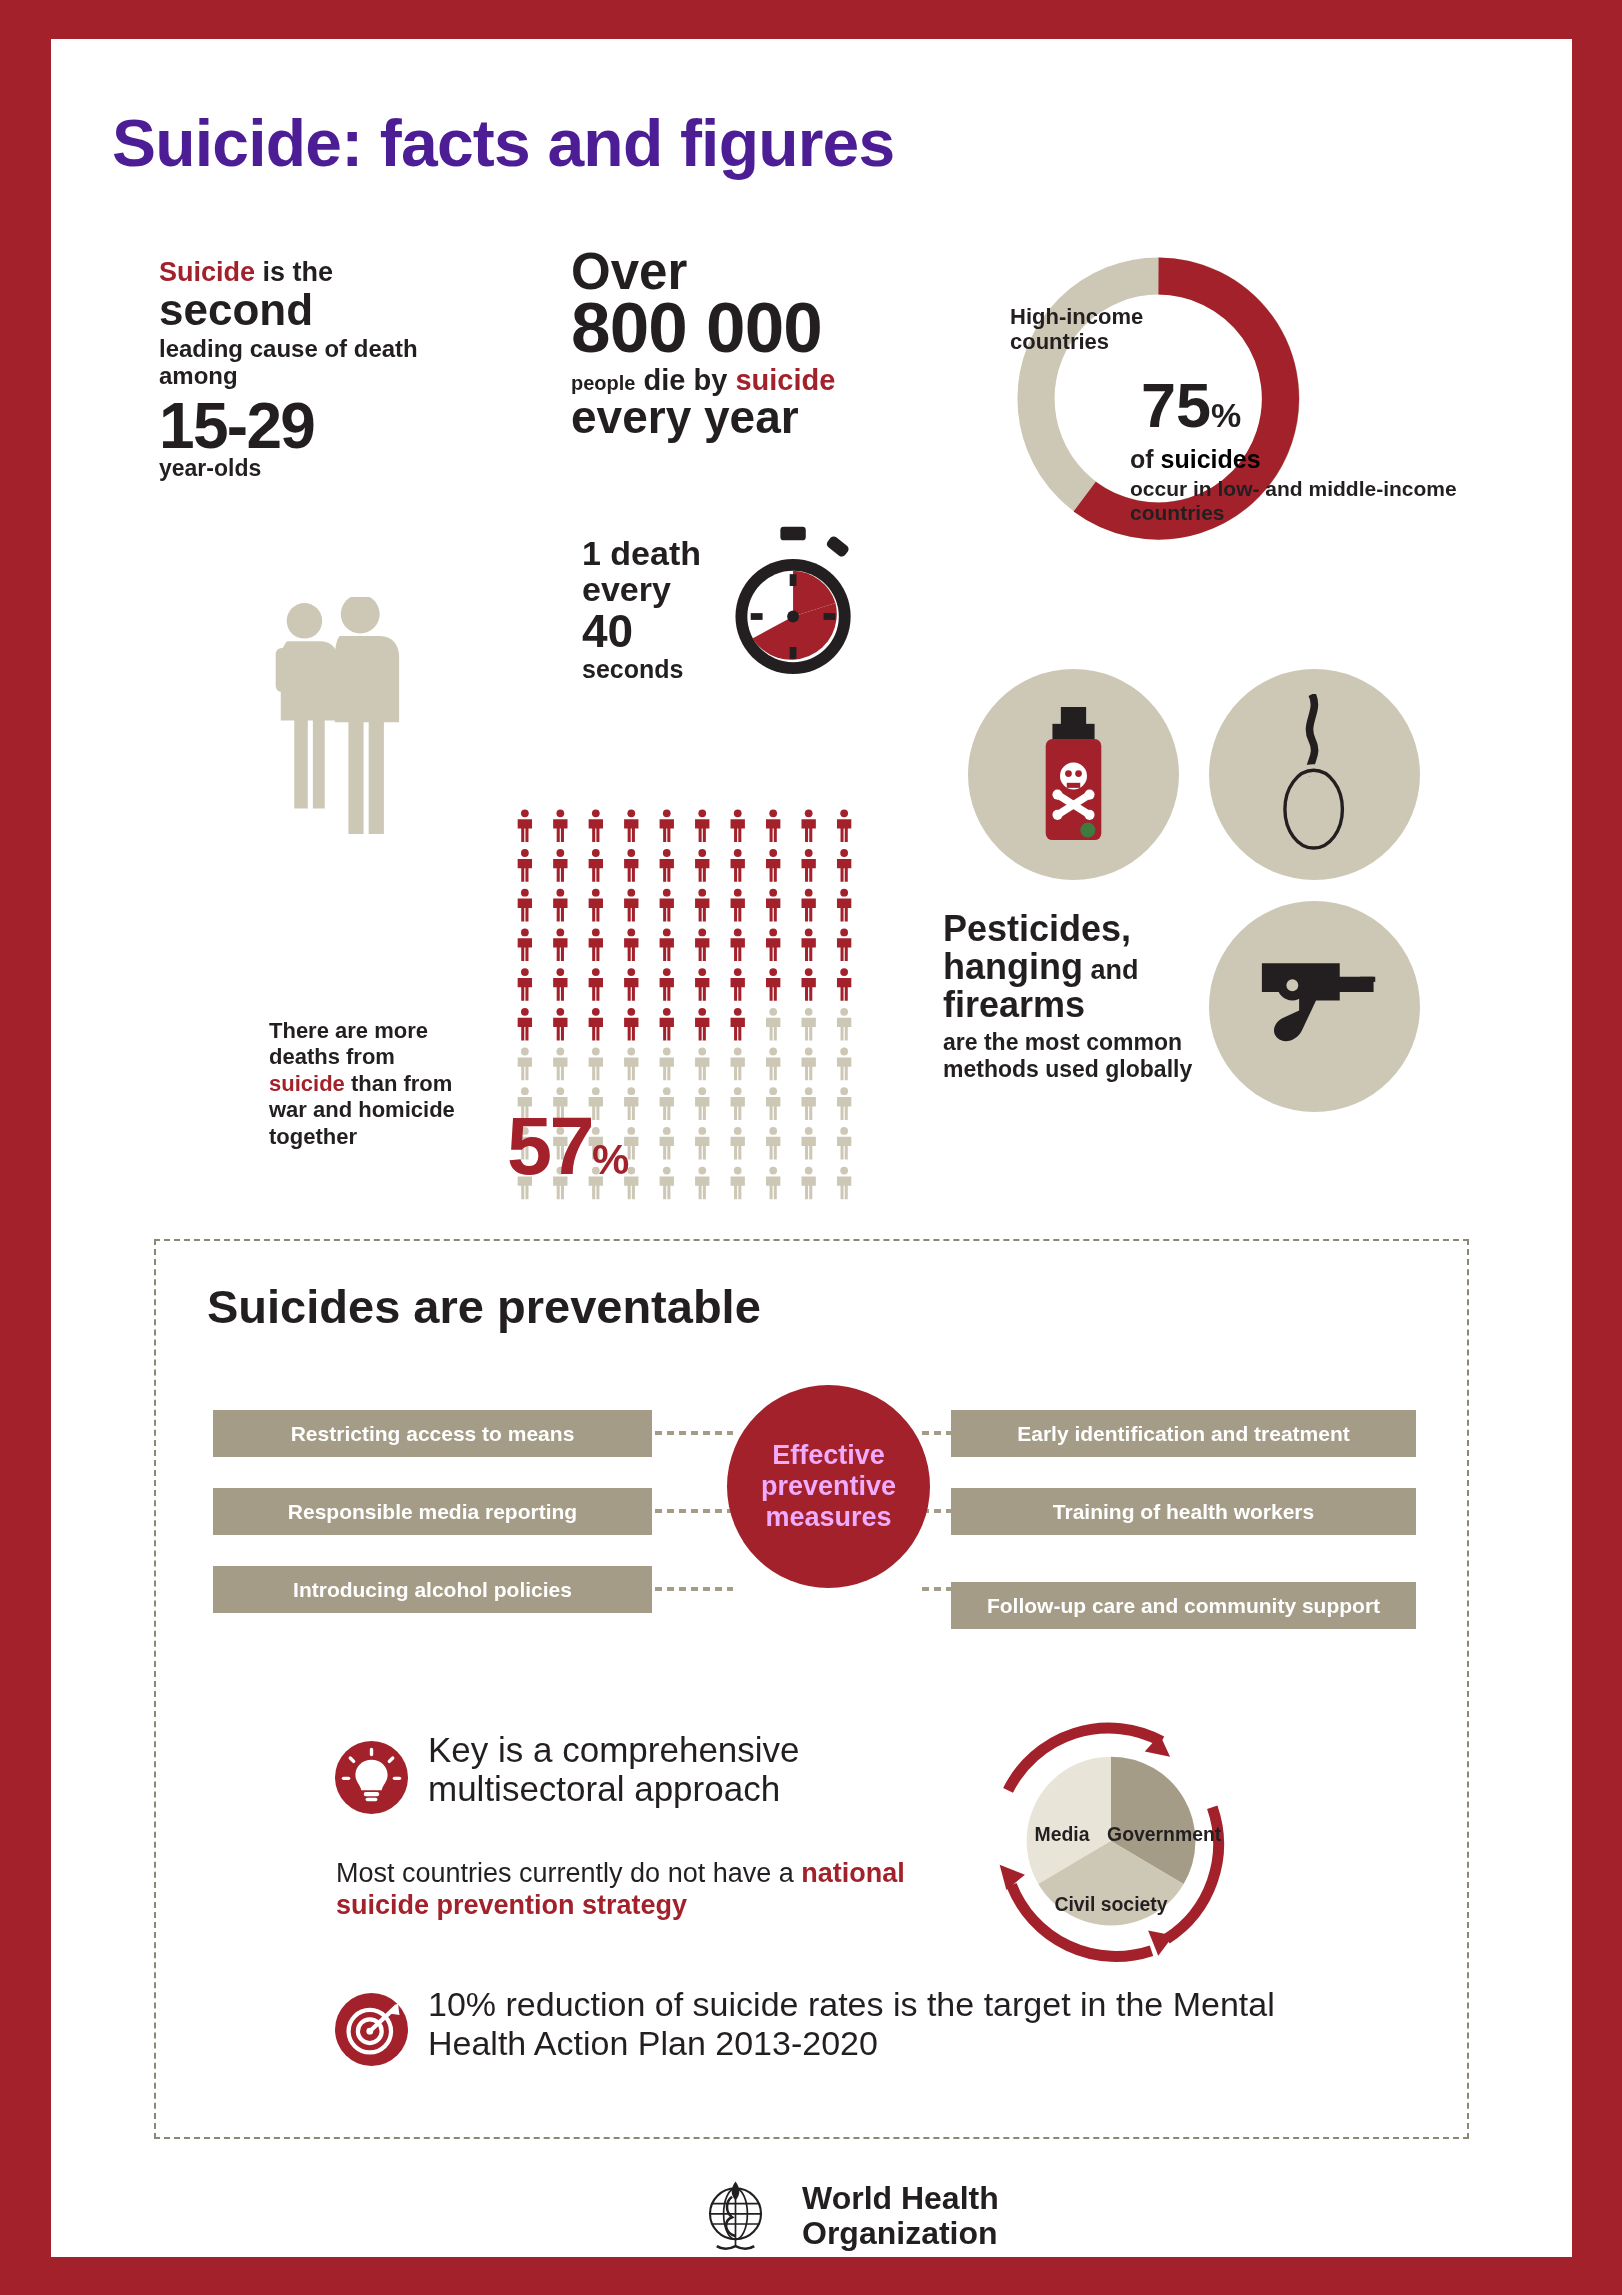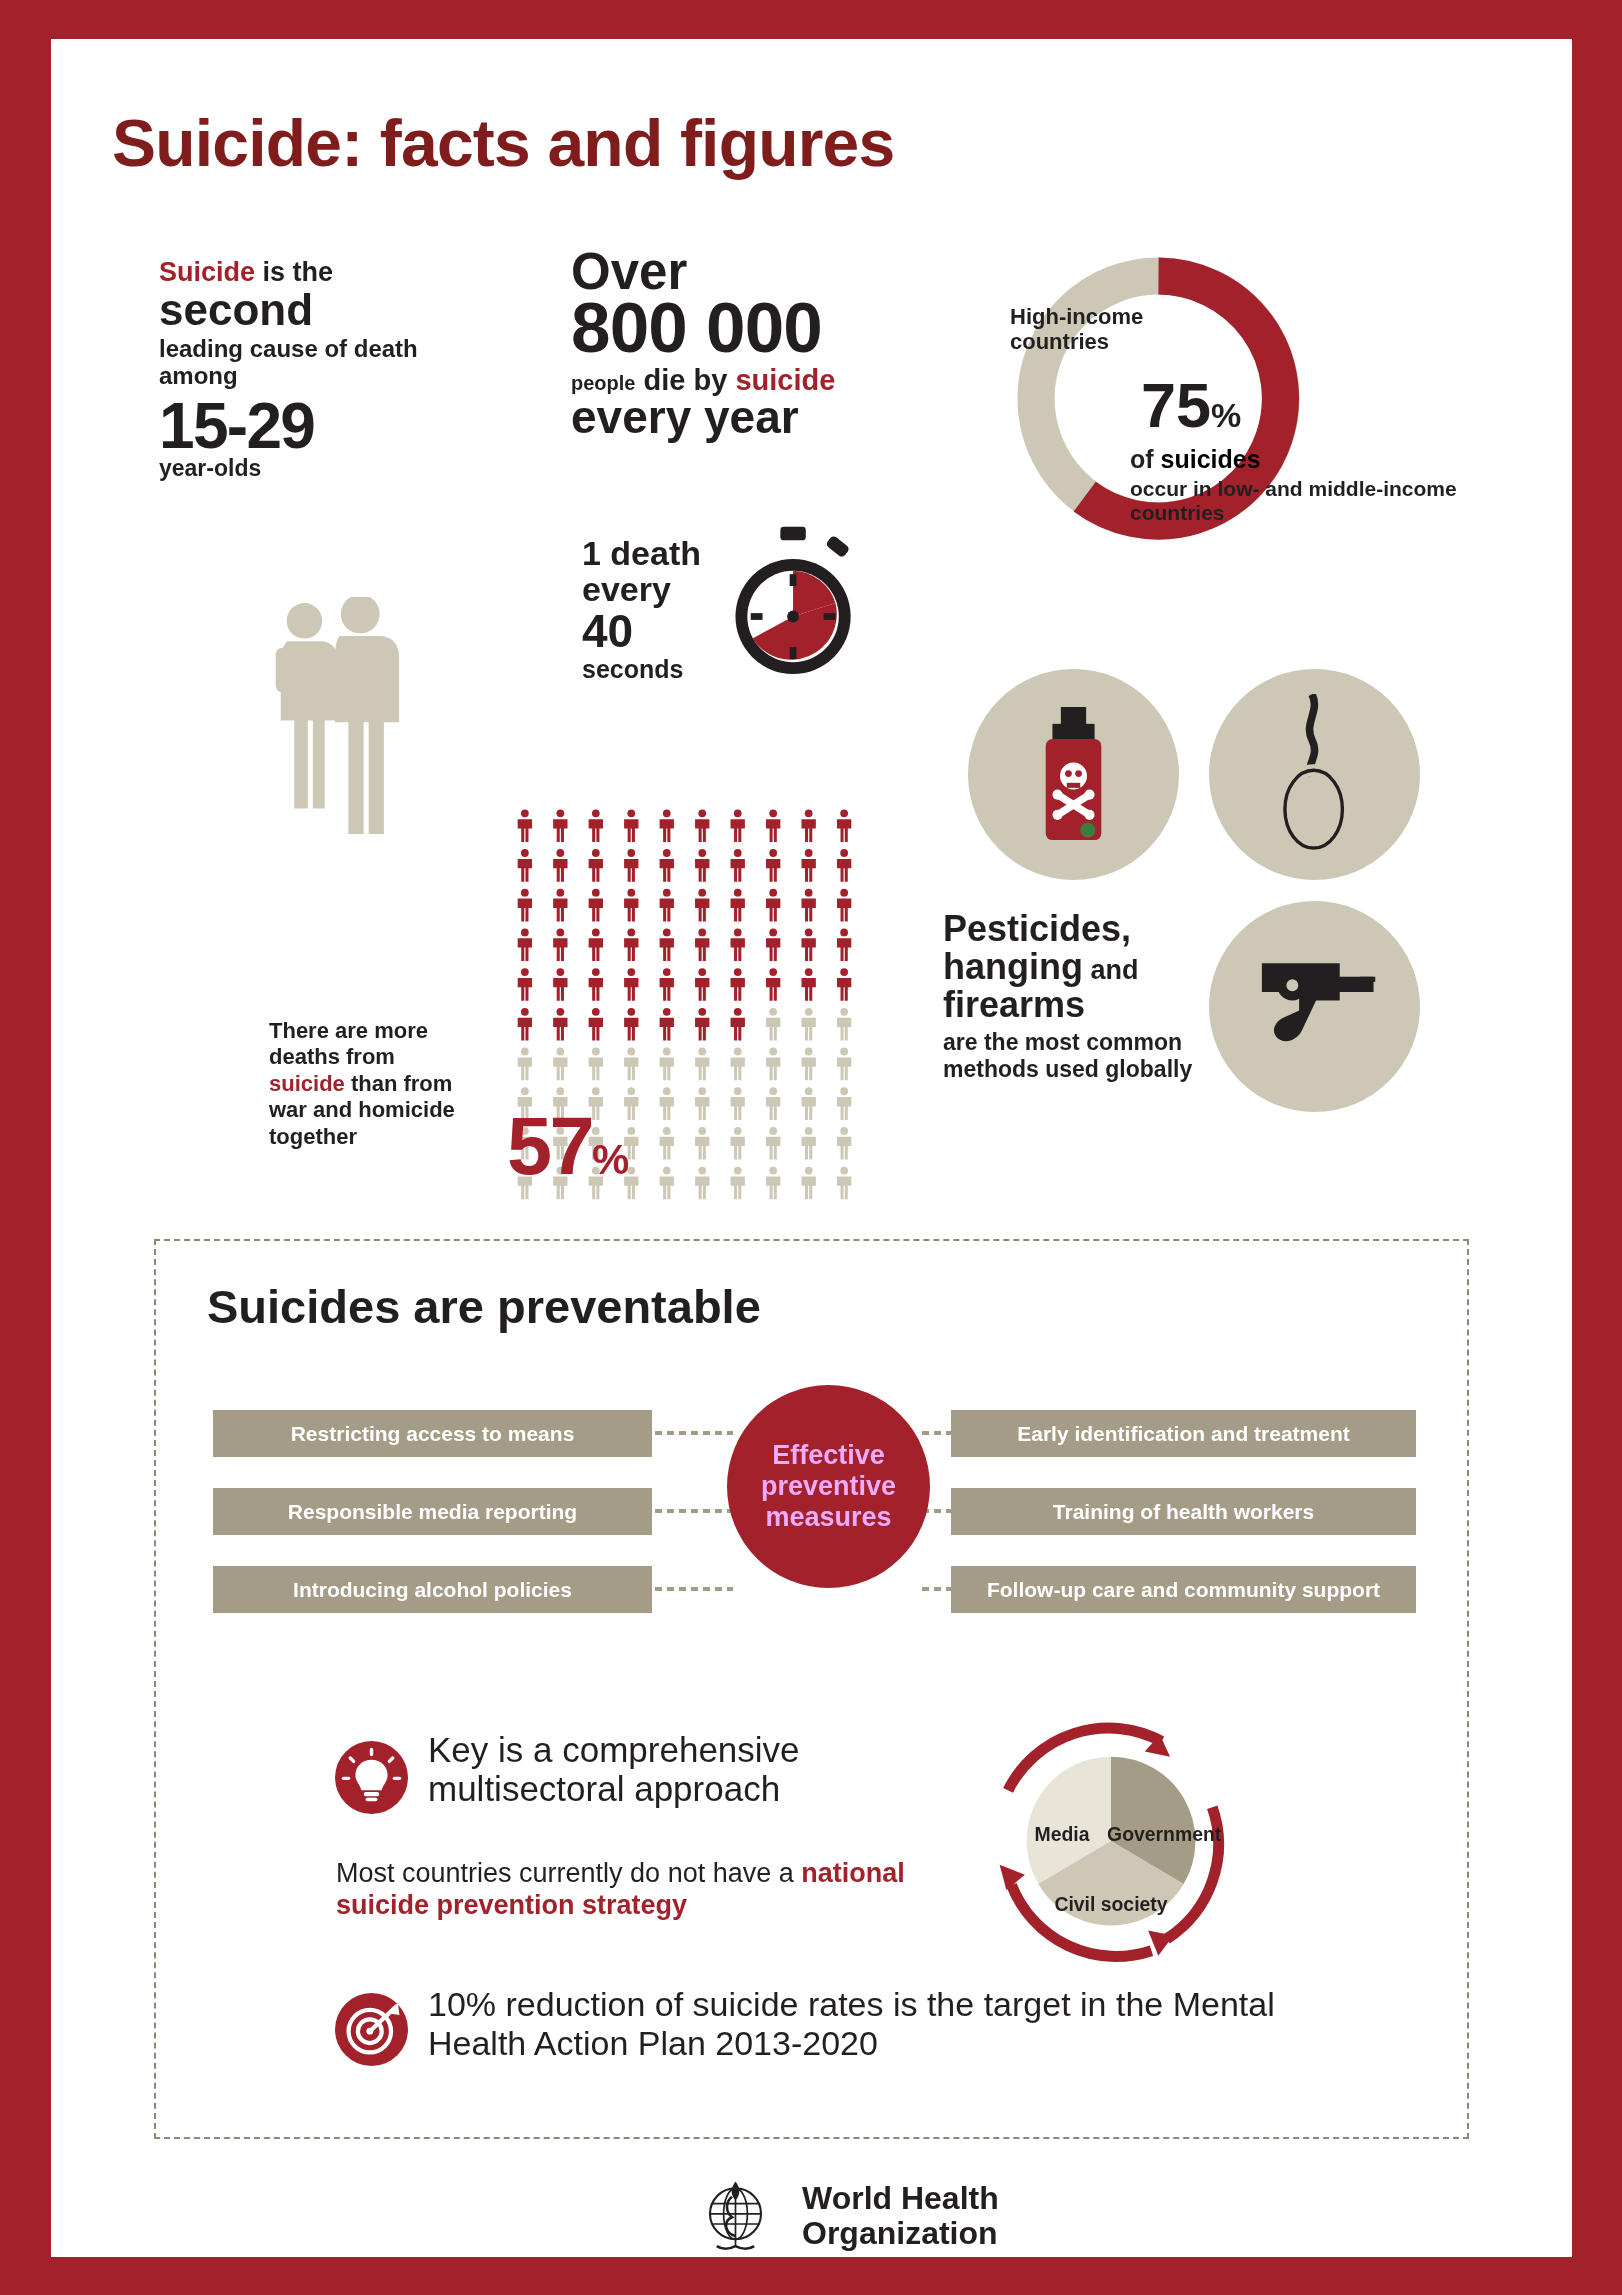--- a/index.html
+++ b/index.html
@@ -9,21 +9,21 @@
     font-family:"Liberation Sans", sans-serif;
     overflow:hidden;
   }
   .page{
     position:absolute;left:51px;top:39px;width:1521px;height:2218px;
     background:#ffffff;
   }
   
   .title{
     position:absolute;left:61px;top:66px;
-    font-size:66px;font-weight:bold;color:#7f1d1d;letter-spacing:-0.8px;
+    font-size:66px;font-weight:bold;color:#4c1d95;letter-spacing:-0.8px;
   }
   
   .blk-second{
     position:absolute;left:108px;top:220px;width:279px;
     color:#231f20;line-height:1.02;
   }
   .blk-second .l1{font-size:27px;font-weight:bold;}
   .blk-second .l1 .red{color:#a3212b;}
   .blk-second .l2{font-size:44px;font-weight:bold;margin-top:1.7px;}
   .blk-second .l3{font-size:24px;font-weight:bold;margin-top:3.4px;line-height:1.12;}
@@ -96,21 +96,21 @@
     position:absolute;left:51px;top:38px;font-size:47px;font-weight:bold;color:#231f20;
   }
   .measure{
     position:absolute;height:47px;background:#a49c86;color:#ffffff;
     font-size:21px;font-weight:bold;display:flex;align-items:center;justify-content:center;
     box-sizing:border-box;padding:0 12px;
   }
   .m-left{left:57px;width:439px;}
   .m-right{right:51px;width:465px;}
   .ml1{top:169px;} .ml2{top:247px;} .ml3{top:325px;}
-  .mr1{top:169px;} .mr2{top:247px;} .mr3{top:325px;}
+  .mr1{top:169px;} .mr2{top:247px;} .mr3{top:341px;}
   .dots{position:absolute;height:4.2px;background:repeating-linear-gradient(to right,#a49c86 0 6.8px,transparent 6.8px 12px);}
   .hub{
     position:absolute;left:571px;top:144px;width:203px;height:203px;border-radius:50%;
     background:#a3212b;color:#f0abfc;display:flex;align-items:center;justify-content:center;
     text-align:center;font-size:27px;font-weight:bold;line-height:1.15;
   }
   .key-icon{position:absolute;left:179px;top:500px;width:73px;height:73px;}
   .key-text{
     position:absolute;left:272px;top:489px;width:524px;font-size:35px;color:#231f20;line-height:1.12;
   }

